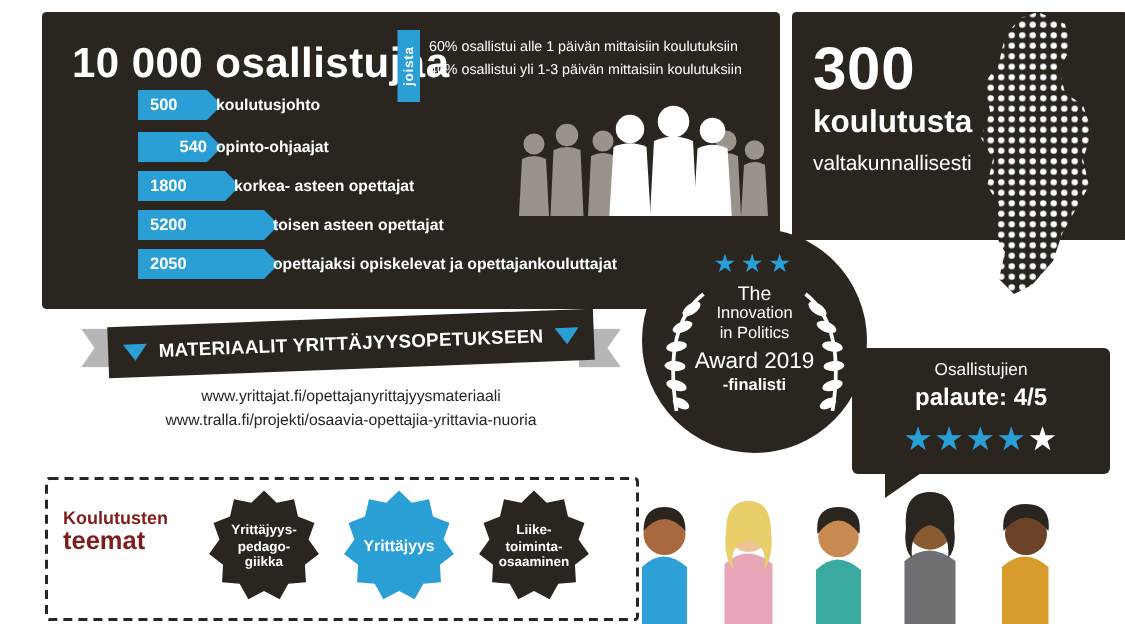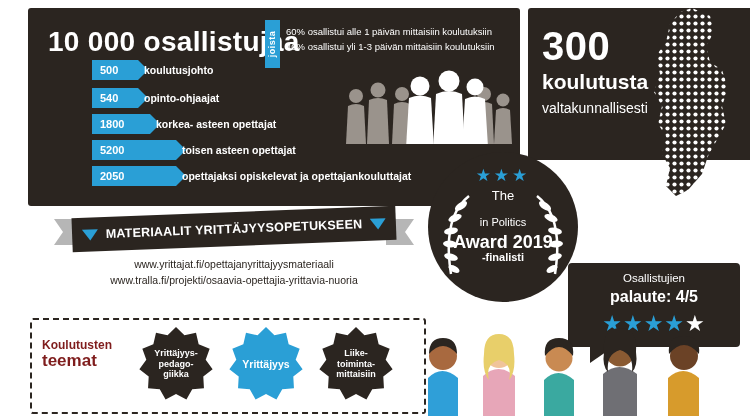--- a/index.html
+++ b/index.html
@@ -87,21 +87,21 @@
   #award .stars{
     position:absolute;top:13px;left:0;width:150px;text-align:center;
     color:#2a9fd6;font-size:17px;letter-spacing:3px;
   }
   #award .l1,#award .l2,#award .l3,#award .l4{
     position:absolute;left:0;width:150px;text-align:center;color:#ffffff;
   }
   #award .l1{top:36px;font-size:13px;}
   #award .l2{top:51px;font-size:11px;}
   #award .l3{top:64px;font-size:11px;}
-  #award .l4{top:80px;font-size:18px;font-weight:bold;}
+  #award .l4{top:80px;font-size:15px;font-weight:normal;}
   #award .l5{
     position:absolute;left:0;top:99px;width:150px;text-align:center;
     color:#ffffff;font-size:11px;font-weight:bold;
   }
   .laurel{position:absolute;top:40px;width:34px;height:90px;}
   .laurel.left{left:11px;}
   .laurel.right{right:11px;}
 
   
   #banner-wrap{position:absolute;left:54px;top:210px;width:360px;height:44px;}
@@ -123,21 +123,21 @@
   .banner-tri{position:absolute;top:10px;width:16px;height:14px;}
   .url{
     position:absolute;color:#2b2520;font-size:10.5px;text-align:center;width:400px;left:34px;
   }
   #url1{top:258px;}
   #url2{top:274px;}
 
   
   #palaute{
     position:absolute;left:568px;top:232px;width:172px;height:84px;
-    background:#2b2520;border-radius:4px;margin-top:31px;
+    background:#2b2520;border-radius:4px;
   }
   #palaute .tail{
     position:absolute;left:22px;bottom:-16px;width:0;height:0;
     border-left:0 solid transparent;
     border-right:26px solid transparent;
     border-top:18px solid #2b2520;
   }
   #pal1{position:absolute;left:0;top:9px;width:172px;text-align:center;color:#ffffff;font-size:11.5px;}
   #pal2{position:absolute;left:0;top:25px;width:172px;text-align:center;color:#ffffff;font-size:16px;font-weight:bold;}
   #palstars{position:absolute;left:0;top:48px;width:172px;text-align:center;font-size:22px;letter-spacing:1px;color:#2a9fd6;}
@@ -182,21 +182,21 @@
     <div class="note" id="note2">40% osallistui yli 1-3 päivän mittaisiin koulutuksiin</div>
 
     <div id="bars-container">
         <div class="bar-row" style="left: 20px; top: 52px; width: 460px;">
           <div class="bar" style="width: 46px;">
             <span class="bar-val">500</span>
           </div>
           <div class="bar-label" style="left: 96px;">koulutusjohto</div>
         </div>
         <div class="bar-row" style="left: 20px; top: 80px; width: 460px;">
-          <div class="bar" style="width: 46px;">
+          <div class="bar" style="width: 46px; justify-content: flex-end;">
             <span class="bar-val">540</span>
           </div>
           <div class="bar-label" style="left: 96px;">opinto-ohjaajat</div>
         </div>
         <div class="bar-row" style="left: 20px; top: 106px; width: 460px;">
           <div class="bar" style="width: 58px;">
             <span class="bar-val">1800</span>
           </div>
           <div class="bar-label" style="left: 108px;">korkea- asteen opettajat</div>
         </div>
@@ -270,20 +270,21 @@
           <circle cx="3.5" cy="3.5" r="2.1" fill="#ffffff"></circle>
         </pattern>
       </defs>
       <path d="M56 2 L74 10 L78 26 L70 40 L74 56 L86 64 L92 82 L86 100 L90 118 L82 132 L72 150 L66 168 L52 184 L40 190 L30 180 L34 162 L26 148 L30 130 L22 118 L26 100 L18 86 L24 68 L20 50 L30 36 L34 18 L44 6 Z" fill="url(#dots)"></path>
     </svg>
   </div>
 
   <div id="award">
     <div class="stars">★★★</div>
     <div class="l1">The</div>
+    <div class="l2">Innovation</div>
     <div class="l3">in Politics</div>
     <div class="l4">Award 2019</div>
     <div class="l5">-finalisti</div>
     <div class="laurel left">
       <svg width="34" height="90" viewBox="0 0 34 90">
         <path d="M30 4 C12 18 6 44 12 82" stroke="#ffffff" stroke-width="2.5" fill="none"></path>
         <g fill="#ffffff">
           <ellipse cx="22" cy="14" rx="7" ry="3.4" transform="rotate(-35 22 14)"></ellipse>
           <ellipse cx="16" cy="26" rx="7" ry="3.4" transform="rotate(-22 16 26)"></ellipse>
           <ellipse cx="12" cy="39" rx="7" ry="3.4" transform="rotate(-10 12 39)"></ellipse>
@@ -351,21 +352,21 @@
       <div class="gear mid" style="left: 228px; top: 326px;"><svg width="76" height="76" viewBox="0 0 76 76">
           <path d="M38.00 1.00 L46.45 9.22 L58.00 6.87 L60.67 18.35 L71.66 22.63 L67.69 33.73 L74.62 43.27 L65.29 50.46 L65.96 62.23 L54.22 63.24 L48.42 73.50 L38.00 68.00 L27.58 73.50 L21.78 63.24 L10.04 62.23 L10.71 50.46 L1.38 43.27 L8.31 33.73 L4.34 22.63 L15.33 18.35 L18.00 6.87 L29.55 9.22 Z" fill="#2a9fd6"></path>
         </svg><div class="gtxt">
           <span>Yrittäjyys</span>
         </div></div>
       <div class="gear" style="left: 318px; top: 326px;"><svg width="76" height="76" viewBox="0 0 76 76">
           <path d="M38.00 1.00 L46.45 9.22 L58.00 6.87 L60.67 18.35 L71.66 22.63 L67.69 33.73 L74.62 43.27 L65.29 50.46 L65.96 62.23 L54.22 63.24 L48.42 73.50 L38.00 68.00 L27.58 73.50 L21.78 63.24 L10.04 62.23 L10.71 50.46 L1.38 43.27 L8.31 33.73 L4.34 22.63 L15.33 18.35 L18.00 6.87 L29.55 9.22 Z" fill="#2b2520"></path>
         </svg><div class="gtxt">
           <span>Liike-</span>
           <span>toiminta-</span>
-          <span>mittaisiin</span>
+          <span>osaaminen</span>
         </div></div>
     </div>
 
   <div id="crowd">
     <svg width="330" height="98" viewBox="0 0 330 98">
 
       <g transform="translate(6,16)">
         <path d="M4 82 V44 q14 -14 30 0 V82 Z" fill="#2f9fd8"></path>
         <circle cx="19" cy="22" r="14" fill="#a8693f"></circle>
         <path d="M5 20 q14 -16 28 0 q0 -16 -14 -16 q-14 0 -14 16" fill="#2b2520"></path>

